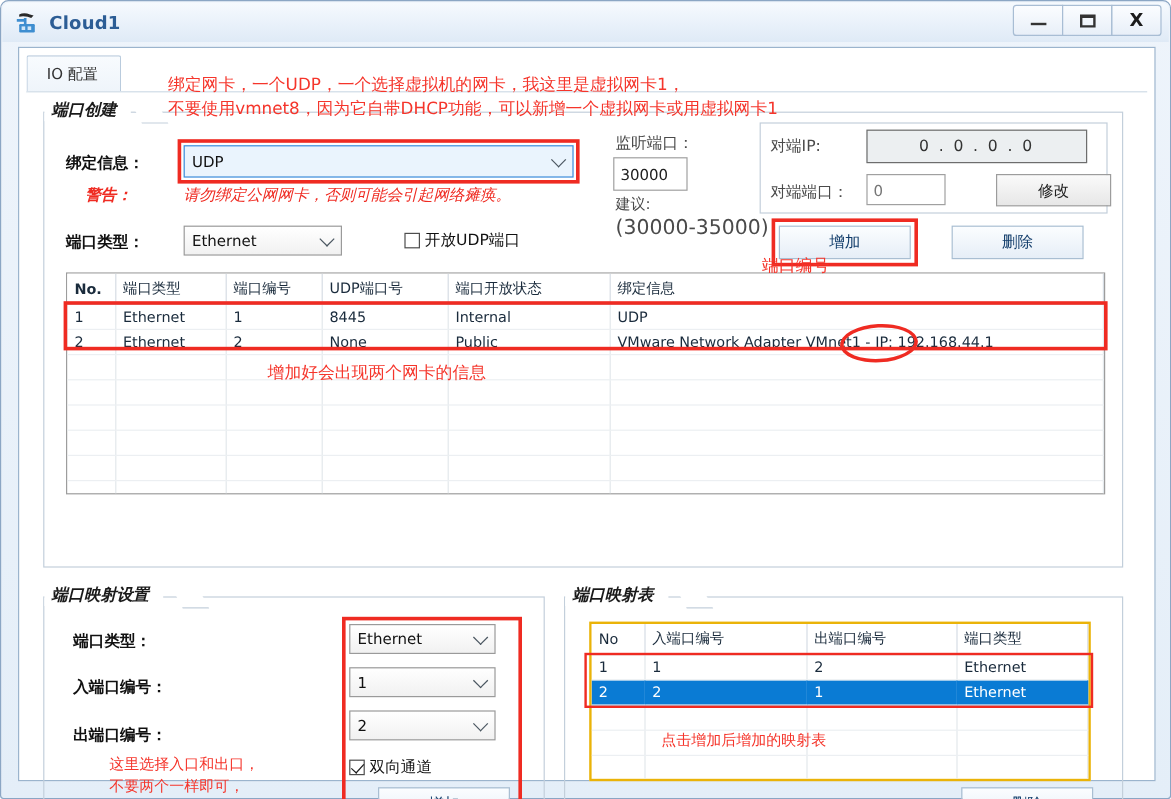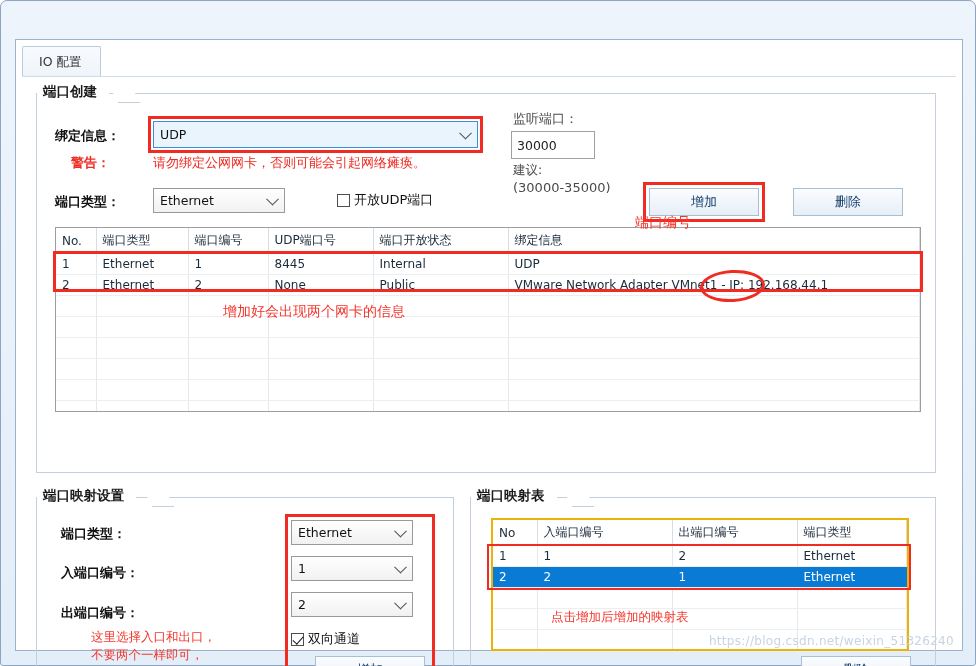--- a/index.html
+++ b/index.html
@@ -58,21 +58,21 @@
   .tabpage {
     position:absolute; left: 6px; top: 36px; right: 6px; bottom: 24px;
     background: #ffffff; border-top: 1px solid #cfdbe7;
   }
 
   
   .group { position: absolute; border: 1px solid #c3cfdb; }
   .group > .g-title {
     position: absolute; top: -11px; left: 0px;
     padding: 0 12px 0 6px; background: #ffffff;
-    font-size: 13.5px; font-weight: bold; color: #1a1a1a;
+    font-size: 13.5px; font-weight: bold; color: #1a1a1a; font-style: italic;
   }
   .g-title-slash {
     position:absolute; top:-11px; height:20px; width:22px;
     border-bottom:1px solid #c3cfdb; background:#fff;
     transform: skewX(28deg); pointer-events:none;
   }
 
   .lbl { position: absolute; font-size: 13px; color: #111; text-align: center; }
   .lbl-b { font-weight: bold; }
   .lbl-grey { color: #4a4a4a; }
@@ -134,31 +134,53 @@
     position:absolute; color:#f5352b; font-size:14px; line-height:20px;
     white-space:pre-line; font-family:"DejaVu Sans","Liberation Sans",sans-serif;
   }
   .anno-sm { font-size:12.5px; line-height:18px; }
   .redbox { position:absolute; border:3px solid #ef2b22; pointer-events:none; }
   .redbox.thin { border-width:2.5px; }
   .redellipse {
     position:absolute; border:3px solid #ef2b22; border-radius:50%;
     pointer-events:none;
   }
-  .warn { color:#ef2b22; font-weight:bold; }
+  .warn { color:#ef2b22; font-weight:bold;font-style:italic; }
   .watermark {
     position:absolute; right:8px; bottom:2px; font-size:12px;
     color:#c7d4e3; letter-spacing:.3px;
   }
 </style>
 </head>
 <body>
 
 <div class="window">
 
+  <div class="titlebar">
+    <div class="win-icon">
+      <svg width="22" height="22" viewBox="0 0 22 22">
+        <path d="M4 4 Q8 2 13 4 L16 5 L14 7 L11 6 Q7 5 4 6 Z" fill="#2b2b2b"></path>
+        <rect x="4" y="12" width="13" height="7" rx="1" fill="#3e8ed0"></rect>
+        <rect x="6" y="14" width="3" height="3" fill="#cfe6f8"></rect>
+        <rect x="11" y="14" width="3" height="3" fill="#cfe6f8"></rect>
+        <path d="M9 7 L9 12" stroke="#3e8ed0" stroke-width="2.2" fill="none"></path>
+        <path d="M2 9 L9 9" stroke="#3e8ed0" stroke-width="2.2" fill="none"></path>
+      </svg>
+    </div>
+    <div class="title-text">Cloud1</div>
+    <div class="win-btns">
+      <div class="win-btn">
+          <i class="bar-min"></i>
+        </div>
+      <div class="win-btn">
+          <i class="bar-max"></i>
+        </div>
+      <div class="win-btn">X</div>
+    </div>
+  </div>
 
   <div class="body-area">
 
     <div class="tabstrip">
       <span class="tab">IO 配置</span>
     </div>
 
     <div class="tabpage">
 
       <div class="group" style="left:14px; top:16px; width:900px; height:380px;">
@@ -179,36 +201,47 @@
         <div class="combo" style="left:116px; top:94px; width:132px; height:25px;">
           <span>Ethernet</span>
           <i class="chev"></i>
         </div>
         <div class="chk" style="left:300px; top:97px;">
           <span class="box"></span>
           <span>开放UDP端口</span>
         </div>
 
         <div class="lbl lbl-grey" style="left:476px; top:16px;">监听端口：</div>
-        <div class="textbox" style="left:474px; top:37px; width:84px; height:28px;">
+        <div class="textbox" style="left:474px; top:37px; width:62px; height:28px;">
           <span>30000</span>
         </div>
         <div class="lbl lbl-grey" style="left:476px; top:68px; font-size:12.5px;">建议:</div>
-        <div class="lbl lbl-grey" style="left:476px; top:86px; font-size:13px;">(30000-35000)</div>
-
+        <div class="lbl lbl-grey" style="left:476px; top:86px; font-size:17px;">(30000-35000)</div>
+
+        <div class="group" style="left:596px; top:8px; width:290px; height:76px;">
+          <div class="lbl lbl-grey" style="left:8px; top:10px;">对端IP:</div>
+          <div class="ipbox" style="left:88px; top:5px; width:184px; height:28px;">
+            <span>0 . 0 . 0 . 0</span>
+          </div>
+          <div class="lbl lbl-grey" style="left:8px; top:48px;">对端端口：</div>
+          <div class="textbox" style="left:88px; top:42px; width:66px; height:26px; color:#777;">
+            <span>0</span>
+          </div>
+          <div class="btn grey" style="left:196px; top:42px; width:96px; height:27px;">修改</div>
+        </div>
 
         <div class="btn" style="left:612px; top:94px; width:110px; height:28px;">增加</div>
         <div class="btn" style="left:756px; top:94px; width:110px; height:28px;">删除</div>
         <div class="redbox" style="left:606px; top:88px; width:122px; height:40px;"></div>
 
         <div class="tblwrap" style="left:18px; top:133px; width:866px; height:185px;">
           <table class="grid">
             <thead>
               <tr>
-                <th style="width:40px;">No.</th>
+                <th style="width:40px;font-weight:bold;">No.</th>
                 <th style="width:92px;">端口类型</th>
                 <th style="width:80px;">端口编号</th>
                 <th style="width:105px;">UDP端口号</th>
                 <th style="width:135px;">端口开放状态</th>
                 <th>绑定信息</th>
               </tr>
             </thead>
             <tbody>
               <tr>
                 <td>1</td>
@@ -373,18 +406,19 @@
           </table>
         </div>
         <div class="redbox thin" style="left:16px; top:46px; width:424px; height:46px;"></div>
         <div class="anno anno-sm" style="left:80px; top:110px;">点击增加后增加的映射表</div>
 
         <div class="btn" style="left:330px; top:158px; width:110px; height:28px;">删除</div>
       </div>
 
     </div>
 
-    <div class="watermark">https://blog.csdn.net/weixin_51326240</div>
   </div>
 
+  <div class="anno" style="left:139px; top:60px;">绑定网卡，一个UDP，一个选择虚拟机的网卡，我这里是虚拟网卡1，
+不要使用vmnet8，因为它自带DHCP功能，可以新增一个虚拟网卡或用虚拟网卡1</div>
   <div class="anno" style="left:634px; top:211px;">端口编号</div>
 
 </div>
 
 </body></html>

